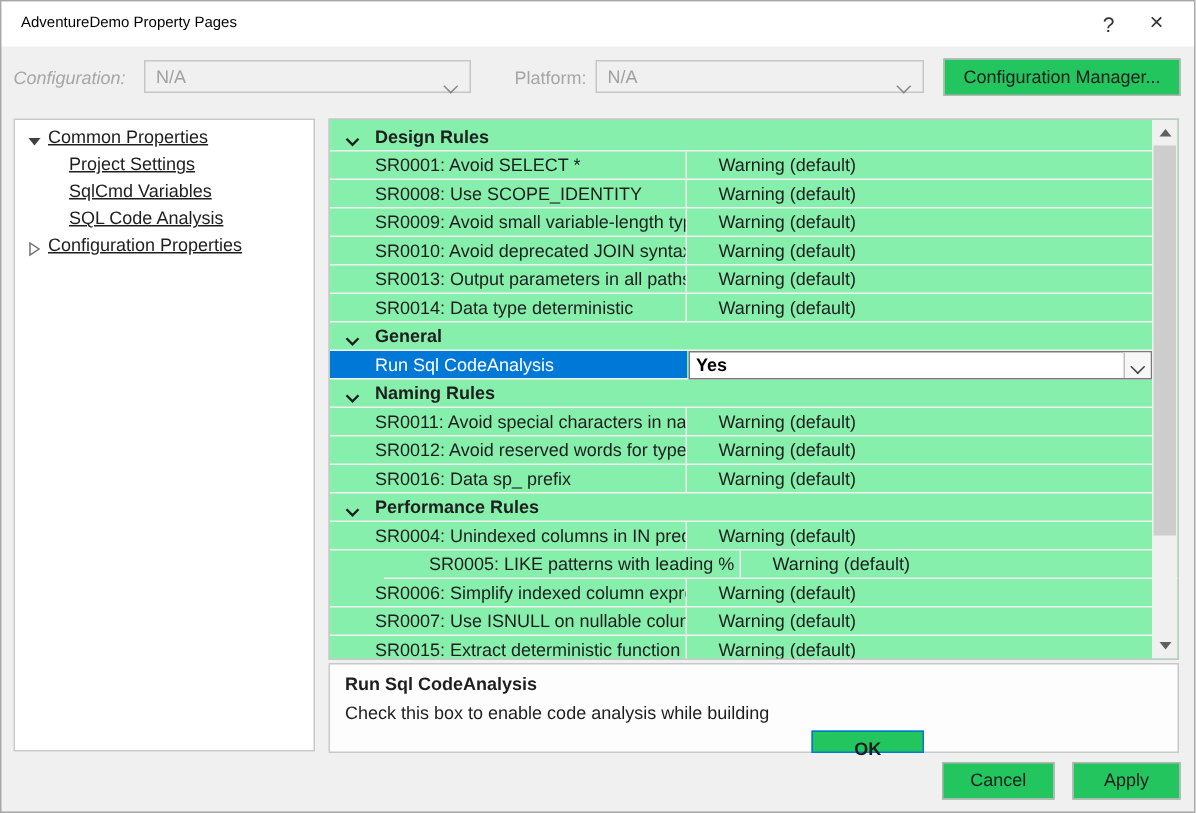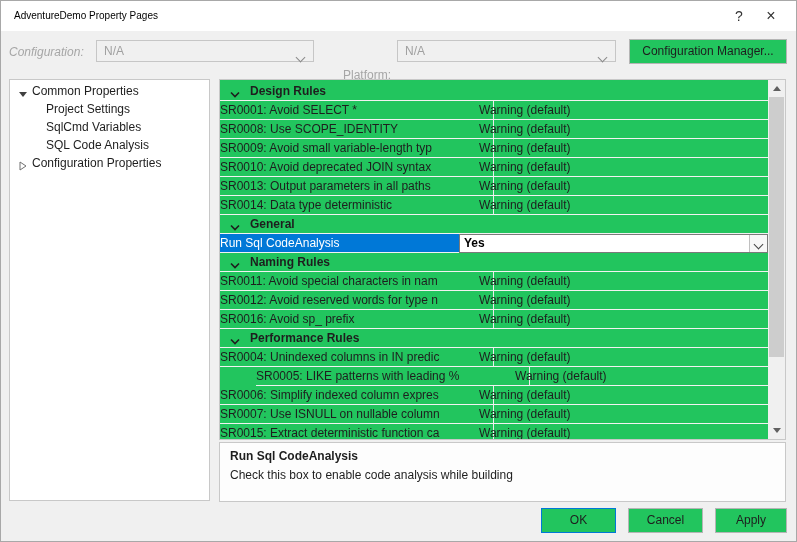--- a/index.html
+++ b/index.html
@@ -11,66 +11,66 @@
   
   .titlebar{position:absolute;top:0;left:0;right:0;height:30px;background:#ffffff;}
   .titlebar .title{position:absolute;left:13px;top:0;line-height:30px;font-size:10px;color:#000;}
   .tb-btn{position:absolute;top:0;width:26px;text-align:center;line-height:30px;font-size:15px;color:#333;cursor:default;}
   .tb-help{right:44px;font-size:14px;}
   .tb-close{right:12px;font-size:16px;}
   
   .configrow{position:absolute;top:30px;left:0;right:0;height:42px;}
   .cfg-label{position:absolute;top:14px;color:#a6a6a6;}
   .lbl-config{left:8px;font-style:italic;}
-  .lbl-platform{left:342px;margin-top:23px;}
+  .lbl-platform{left:342px;}
   .dropdown{
     position:absolute;top:9px;height:22px;background:#f0f0f0;border:1px solid #c6c6c6;
     box-sizing:border-box;color:#a0a0a0;line-height:20px;padding-left:7px;
   }
   .dd-config{left:95px;width:218px;}
   .dd-platform{left:396px;width:219px;}
   .dd-chev{position:absolute;right:9px;top:6px;}
   .chev-css{display:inline-block;width:6px;height:6px;border-right:1.3px solid #8a8a8a;border-bottom:1.3px solid #8a8a8a;transform:rotate(45deg);}
   .btn{
     position:absolute;box-sizing:border-box;background:#22c55e;border:1px solid #b5b5b5;
     text-align:center;color:#1e1e1e;cursor:default;
   }
   .btn-cfgmgr{left:628px;top:8px;width:158px;height:25px;line-height:23px;}
   
   .tree{position:absolute;left:8px;top:78px;width:201px;height:422px;background:#fff;border:1px solid #c8c8c8;box-sizing:border-box;}
   .tree-item{position:absolute;left:0;right:0;height:18px;line-height:18px;}
   .tree-item .tri{position:absolute;left:8px;top:4px;width:10px;height:10px;}
   .tree-label-0{position:absolute;left:22px;top:0;white-space:nowrap;}
   .tree-label-1{position:absolute;left:36px;top:0;white-space:nowrap;}
   .tree-sel{position:absolute;left:17px;right:1px;top:0;bottom:0;background:#cce8ff;z-index:0;}
-  .tree-item span{position:relative;z-index:1;}
-  
-  .grid{position:absolute;left:218px;top:78px;width:567px;height:361px;background:#22c55e;border:1px solid #c8c8c8;box-sizing:border-box;overflow:hidden;}
+  .tree-item span{position:relative;z-index:1;text-decoration:underline;}
+  
+  .grid{position:absolute;left:218px;top:78px;width:567px;height:361px;background:#86efac;border:1px solid #c8c8c8;box-sizing:border-box;overflow:hidden;}
   .g-row{position:absolute;left:0;width:548px;height:19px;line-height:19px;border-bottom:1px solid #f2f2f2;box-sizing:border-box;}
   .g-chev{position:absolute;left:10px;top:5px;width:10px;height:10px;}
   .g-title{position:absolute;left:30px;top:0;font-weight:bold;white-space:nowrap;}
-  .g-name{position:absolute;left:0;top:0;width:274px;box-sizing:border-box;white-space:nowrap;overflow:hidden;border-right:1px solid #ececec;height:100%;}
+  .g-name{position:absolute;left:0;top:0;width:238px;padding-left:30px;box-sizing:border-box;white-space:nowrap;overflow:hidden;border-right:1px solid #ececec;height:100%;}
   .g-value{position:absolute;left:259px;top:0;white-space:nowrap;}
   .g-row.selected .g-name{background:#0078d7;color:#fff;border-right:none;}
   .combo{position:absolute;left:239px;top:0;width:309px;height:19px;box-sizing:border-box;border:1px solid #7a7a7a;background:#fff;}
   .combo-text{position:absolute;left:4px;top:0;line-height:17px;font-weight:bold;color:#000;}
   .combo-btn{position:absolute;right:0;top:0;width:17px;height:17px;border-left:1px solid #c0c0c0;background:#f7f7f7;text-align:center;}
   .combo-btn .chev-css{margin-top:4px;border-color:#444;}
   
   .scrollbar{position:absolute;right:0;top:0;width:17px;height:359px;background:#f0f0f0;}
   .sb-arrow{position:absolute;left:5px;width:0;height:0;border-left:4px solid transparent;border-right:4px solid transparent;}
   .sb-up{top:6px;border-bottom:5px solid #606060;}
   .sb-down{bottom:6px;border-top:5px solid #606060;}
   .sb-thumb{position:absolute;left:1px;top:17px;width:15px;height:260px;background:#cdcdcd;}
   
   .desc{position:absolute;left:218px;top:441px;width:567px;height:60px;background:#fdfdfd;border:1px solid #c8c8c8;box-sizing:border-box;}
   .desc-title{position:absolute;left:10px;top:6px;font-weight:bold;}
   .desc-text{position:absolute;left:10px;top:25px;color:#1e1e1e;}
   
-  .btn-ok{left:540px;top:507px;width:75px;height:25px;line-height:23px;border:1px solid #0078d7;}
+  .btn-ok{left:540px;top:486px;width:75px;height:15px;line-height:23px;border:1px solid #0078d7;font-weight:bold;}
   .btn-cancel{left:627px;top:507px;width:75px;height:25px;line-height:23px;}
   .btn-apply{left:714px;top:507px;width:72px;height:25px;line-height:23px;}
 </style>
 </head>
 <body>
 
 <div class="dialog">
 
   <div class="titlebar">
     <span class="title">AdventureDemo Property Pages</span>
@@ -182,21 +182,21 @@
     </div>
     <div class="g-row" style="top:192px;">
       <span class="g-name">SR0011: Avoid special characters in nam</span>
       <span class="g-value">Warning (default)</span>
     </div>
     <div class="g-row" style="top:211px;">
       <span class="g-name">SR0012: Avoid reserved words for type n</span>
       <span class="g-value">Warning (default)</span>
     </div>
     <div class="g-row" style="top:230px;">
-      <span class="g-name">SR0016: Avoid sp_ prefix</span>
+      <span class="g-name">SR0016: Data sp_ prefix</span>
       <span class="g-value">Warning (default)</span>
     </div>
 
     <div class="g-row" style="top:249px;">
       <span class="g-chev">
         <svg width="10" height="10" viewBox="0 0 10 10">
             <polyline points="1,2.5 5,6.5 9,2.5" fill="none" stroke="#1e1e1e" stroke-width="1.6"></polyline>
           </svg>
       </span>
       <span class="g-title">Performance Rules</span>

